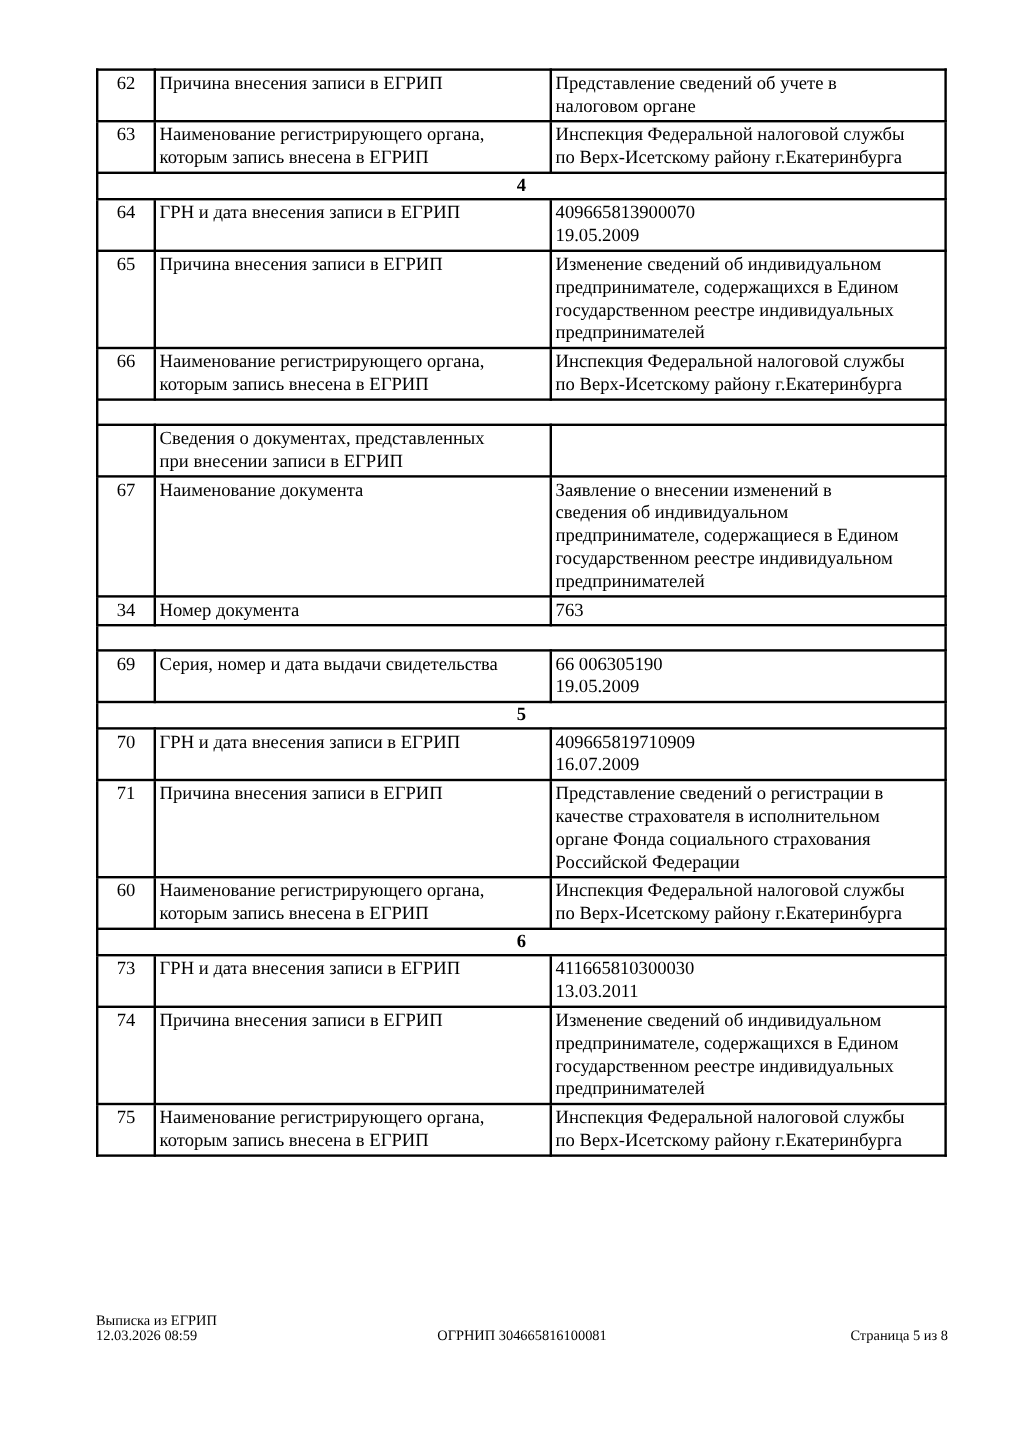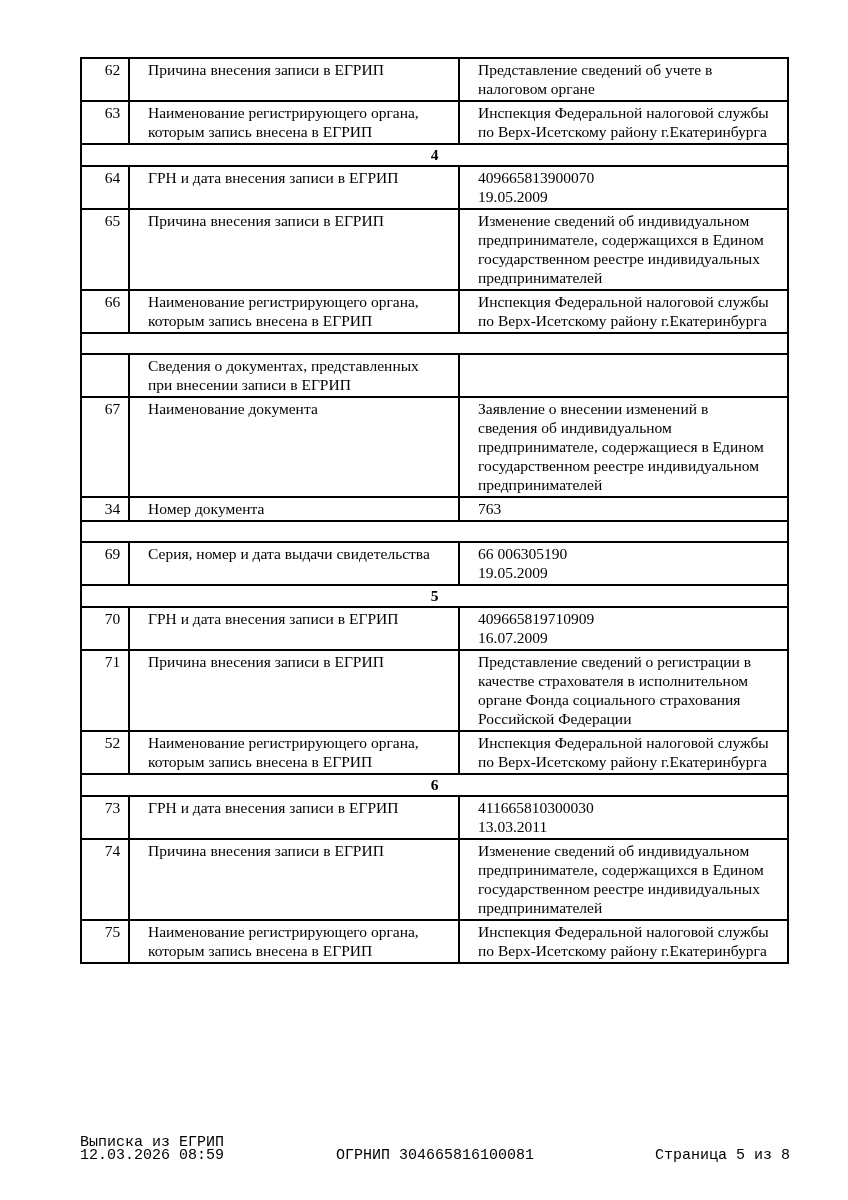--- a/index.html
+++ b/index.html
@@ -26,45 +26,44 @@
     top: 57px;
     width: 709px;
     border-collapse: collapse;
     table-layout: fixed;
   }
   .registry-table td {
     border: 2px solid #000000;
     vertical-align: top;
     font-size: 15.5px;
     line-height: 19px;
-    padding: 1px 3px 2px 18px;
+    padding: 1px 3px 2px 3px;
     white-space: pre-line;
     overflow: hidden;
   }
   .col-num   { text-align: center; }
   .section-row td {
     text-align: center;
     font-weight: bold;
     white-space: normal;
     padding: 0 3px 1px 3px;
   }
   .spacer-row td {
     height: 19px;
     padding: 0;
   }
   .footer {
     position: absolute;
     left: 80px;
     right: 58px;
-    top: 1137px;
+    top: 1094px;
     display: flex;
     align-items: flex-end;
-    font-size: 15px;
+    font-size: 12px;
     line-height: 12.5px;
-    font-family: Liberation Mono, monospace;
   }
   .footer-left  { flex: 1; }
   .footer-right { flex: 1; text-align: right; }
   .footer-center { }
 </style>
 </head>
 <body>
 
 <div class="page">
 
@@ -155,21 +154,21 @@
         </tr>
         <tr class="data-row">
           <td class="col-num">71</td>
           <td class="col-label">Причина внесения записи в ЕГРИП</td>
           <td class="col-value">Представление сведений о регистрации в
 качестве страхователя в исполнительном
 органе Фонда социального страхования
 Российской Федерации</td>
         </tr>
         <tr class="data-row">
-          <td class="col-num">52</td>
+          <td class="col-num">60</td>
           <td class="col-label">Наименование регистрирующего органа,
 которым запись внесена в ЕГРИП</td>
           <td class="col-value">Инспекция Федеральной налоговой службы
 по Верх-Исетскому району г.Екатеринбурга</td>
         </tr>
         <tr class="section-row">
           <td colspan="3">6</td>
         </tr>
         <tr class="data-row">
           <td class="col-num">73</td>

